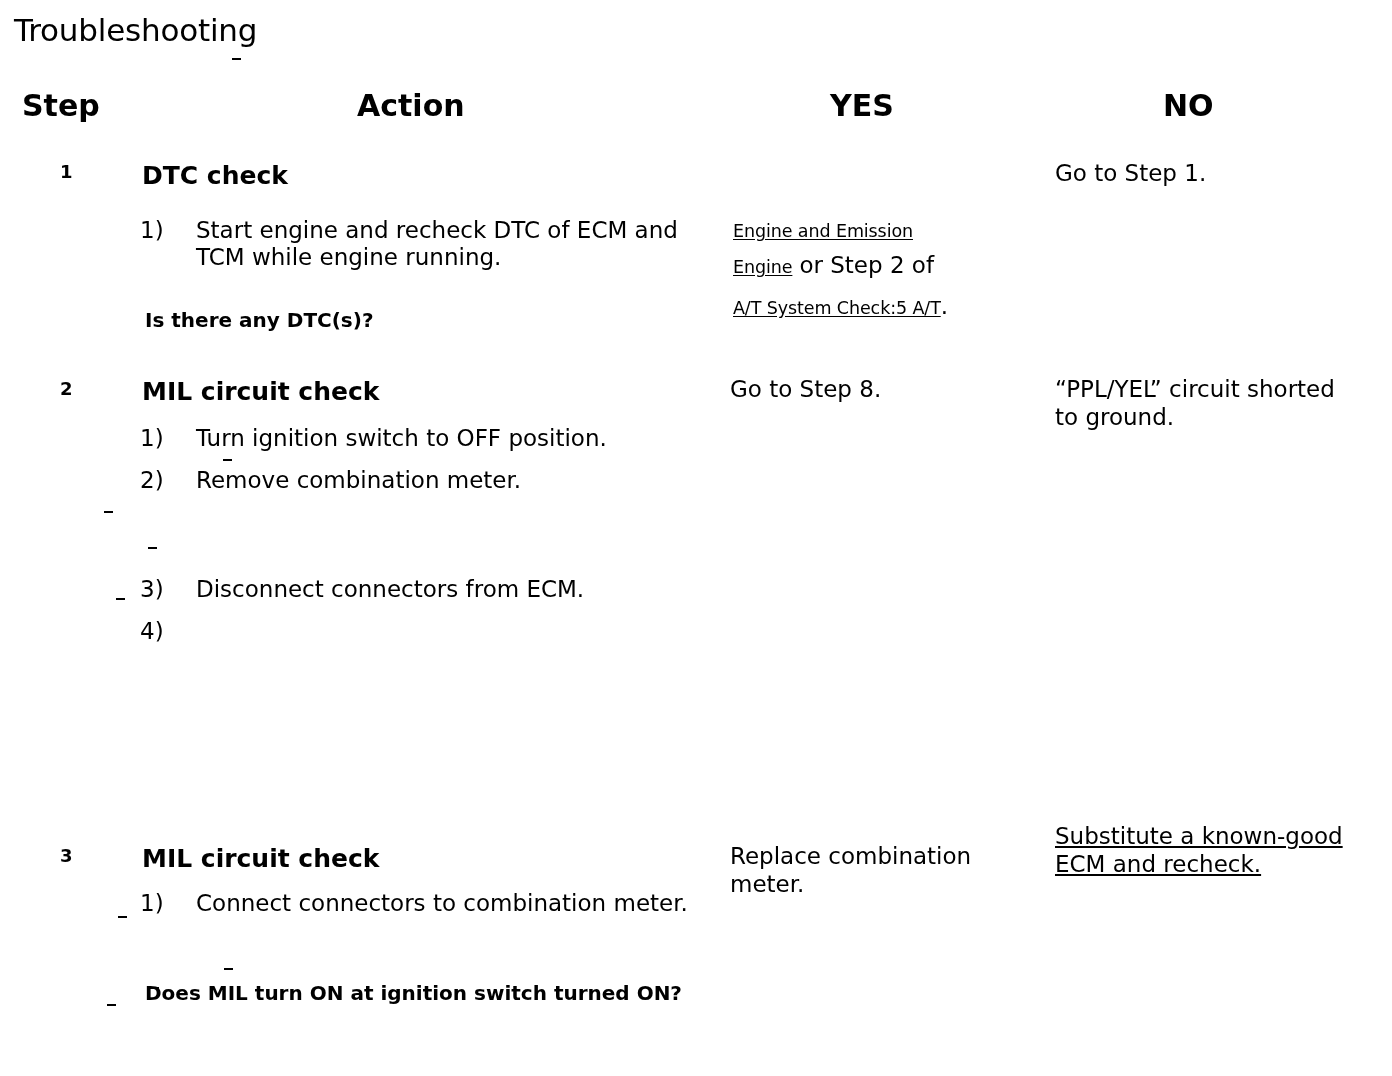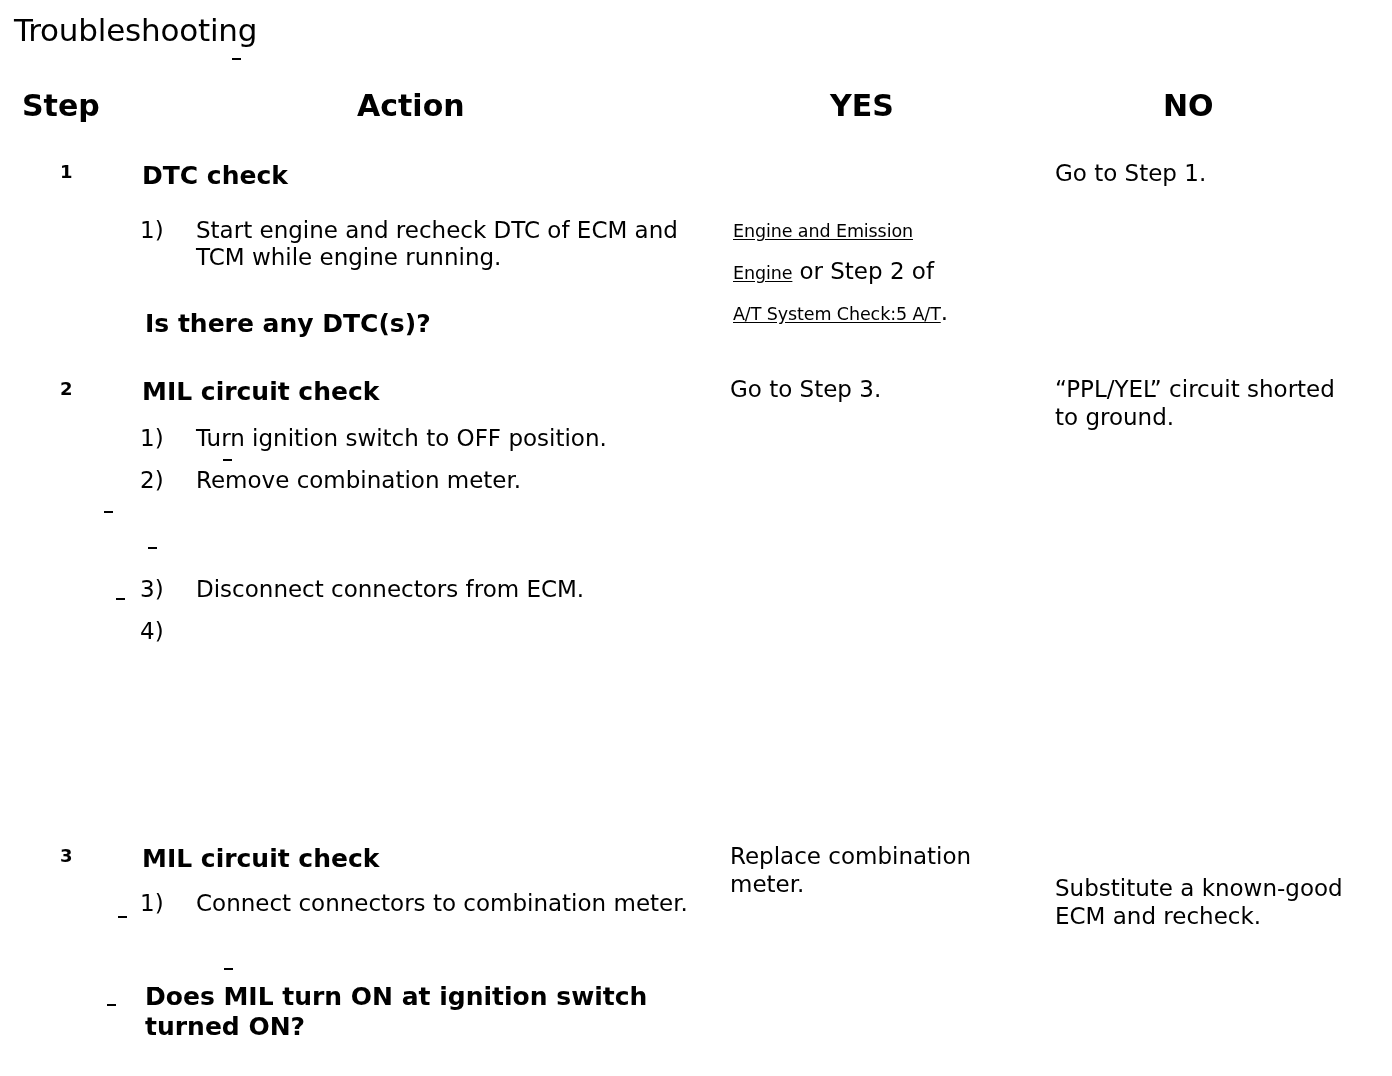--- a/index.html
+++ b/index.html
@@ -60,21 +60,21 @@
     position: absolute;
     left: 142px;
     font-size: 25px;
     font-weight: bold;
     line-height: 1.08;
     white-space: nowrap;
   }
   .act-question {
     position: absolute;
     left: 145px;
-    font-size: 25px;
+    font-size: 20px;
     font-weight: bold;
     line-height: 1.18;
     width: 600px;
   }
   .act-item {
     position: absolute;
     left: 140px;
     font-size: 23px;
     line-height: 1.18;
     display: flex;
@@ -107,21 +107,21 @@
     line-height: 1.25;
   }
   .ref-block .ref {
     font-size: 17.5px;
     text-decoration: underline;
     text-underline-offset: 2px;
     letter-spacing: -0.1px;
   }
   .ref-line { white-space: nowrap; }
   .ref-line.l2 { margin-top: 1px; }
-  .ref-line.l3 { margin-top: 13px; }
+  .ref-line.l3 { margin-top: 7px; }
   .ref-line.l4 { margin-top: 12px; }
 
   
   .artifact {
     position: absolute;
     background: #000000;
     height: 2px;
     width: 9px;
   }
 </style>
@@ -174,36 +174,36 @@
   <div class="act-item" style="top:576px;">
     <span class="marker">3)</span>
     <span class="body">Disconnect connectors from ECM.</span>
   </div>
 
   <div class="act-item" style="top:618px; width:550px;">
     <span class="marker">4)</span>
   </div>
 
 
-  <div class="res-text col-yes" style="top:376px;">Go to Step 3.</div>
+  <div class="res-text col-yes" style="top:376px;">Go to Step 8.</div>
   <div class="res-text col-no" style="top:376px; width:292px;">“PPL/YEL” circuit shorted to ground.</div>
 
   <div class="step-num" style="left:60px; top:847px;">3</div>
 
   <div class="act-title" style="top:845px;">MIL circuit check</div>
 
   <div class="act-item" style="top:890px; width:570px;">
     <span class="marker">1)</span>
     <span class="body">Connect connectors to combination meter.</span>
   </div>
 
   <div class="act-question" style="top:982px; width:570px;">Does MIL turn ON at ignition switch turned ON?</div>
 
   <div class="res-text col-yes" style="top:843px; width:300px;">Replace combination meter.</div>
-  <div class="res-text col-no" style="top:875px; width:290px;">Substitute a known-good ECM and recheck.</div>
+  <div class="res-text col-no" style="top:823px; width:290px;text-decoration:underline;">Substitute a known-good ECM and recheck.</div>
 
   <div class="artifact" style="left:232px; top:58px;"></div>
   <div class="artifact" style="left:223px; top:459px;"></div>
   <div class="artifact" style="left:104px; top:511px;"></div>
   <div class="artifact" style="left:148px; top:547px;"></div>
   <div class="artifact" style="left:116px; top:598px;"></div>
   <div class="artifact" style="left:118px; top:916px;"></div>
   <div class="artifact" style="left:224px; top:968px;"></div>
   <div class="artifact" style="left:150px; top:987px;"></div>
   <div class="artifact" style="left:107px; top:1004px;"></div>

